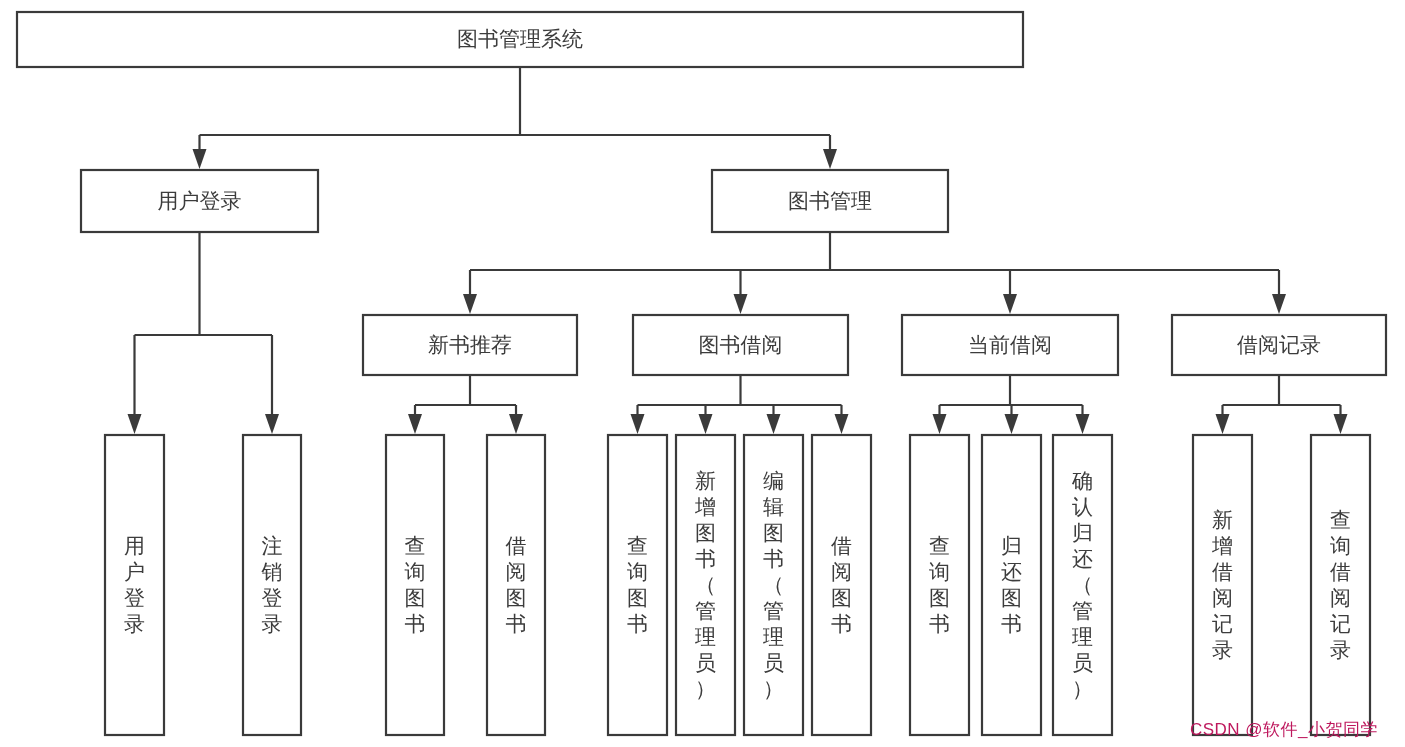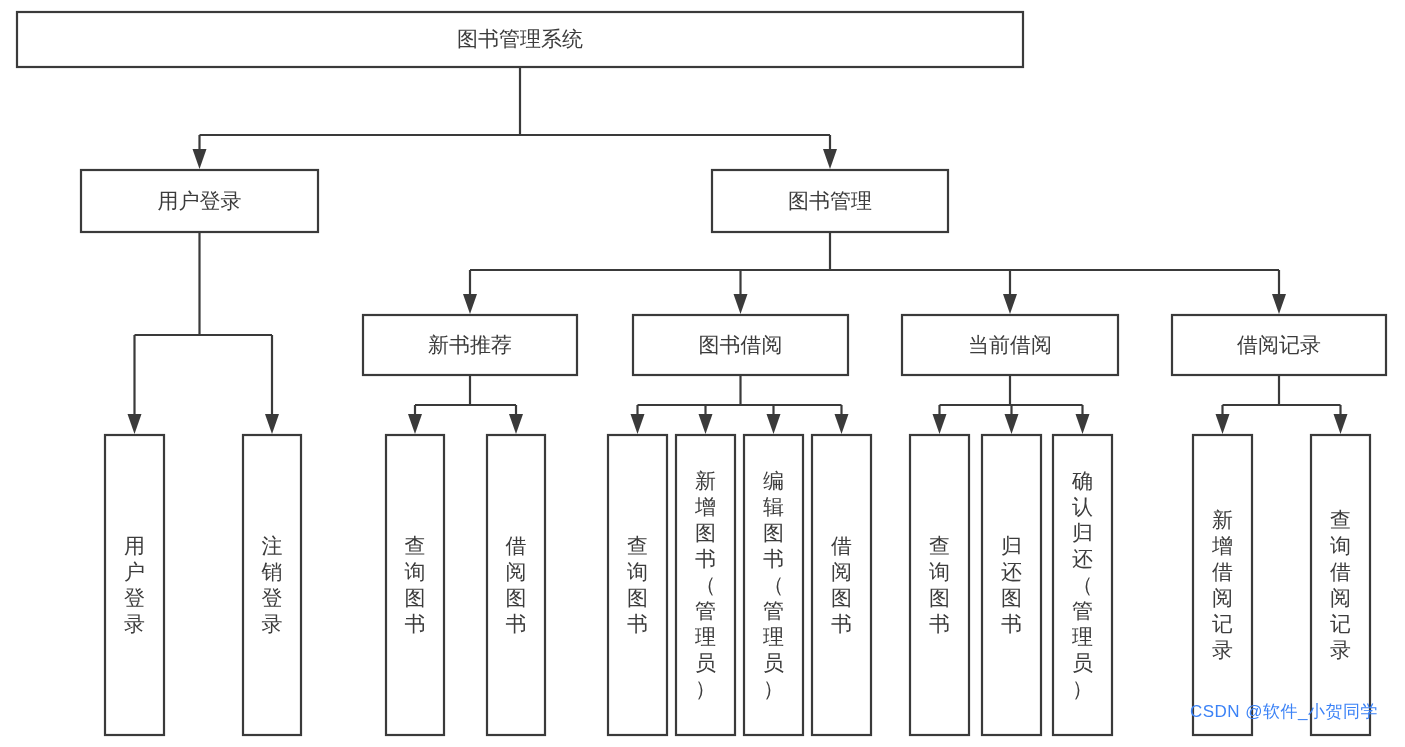--- a/index.html
+++ b/index.html
@@ -51,22 +51,22 @@
     stroke-width: 2.2;
     fill: none;
   }
   .arrow-head {
     fill: #3a3a3a;
     stroke: none;
   }
   .watermark-text {
     position: absolute;
     right: 12px;
-    bottom: 24px;
-    color: #3b82f6;
+    bottom: 6px;
+    color: #be185d;
     font-family: "Liberation Sans", "DejaVu Sans", sans-serif;
     font-size: 17px;
     letter-spacing: 0.5px;
     white-space: nowrap;
     user-select: none;
   }
 </style>
 </head>
 <body>
 

